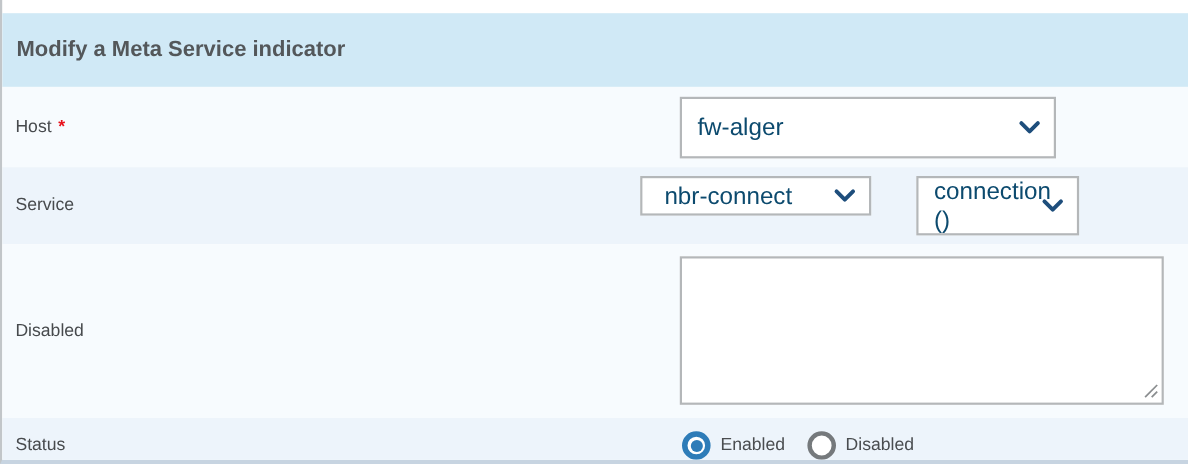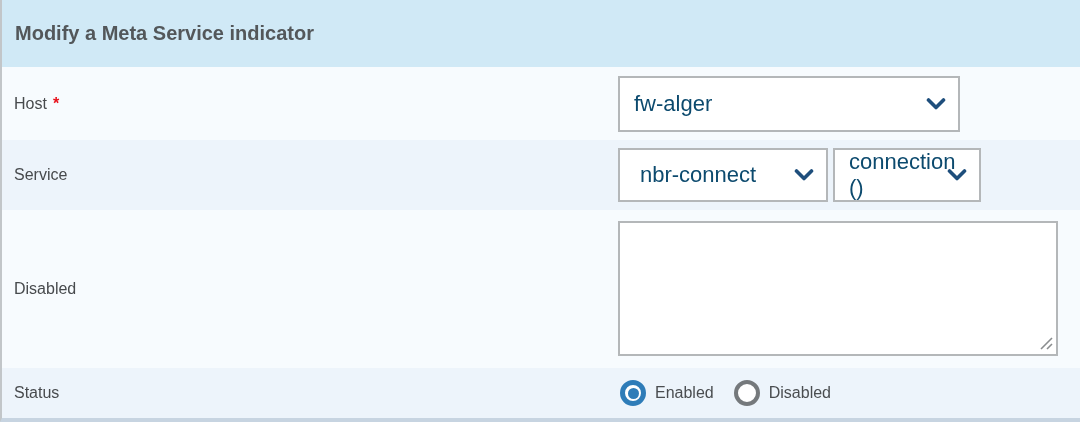--- a/index.html
+++ b/index.html
@@ -15,21 +15,21 @@
     border-bottom: 4px solid #c7d4e1;
     background: #ffffff;
     overflow: hidden;
   }
   
   .form-header {
     height: 67px;
     background: #d0e9f6;
     display: flex; align-items: center;
     padding-left: 13px;
-    font-size: 20px; font-weight: bold; color: #53575a;
+    font-size: 20px; font-weight: bold; color: #53575a; margin-top: 12px;
   }
   
   .row { position: relative; width: 100%; }
   .row--light { background: #f7fbfe; }
   .row--tint  { background: #edf4fb; }
   .row-host     { height: 73px; }
   .row-service  { height: 70px; }
   .row-comments { height: 158px; }
   .row-status   { height: 50px; }
   .field-label {
@@ -49,21 +49,21 @@
     font-size: 22px; color: #0c4a6e;
     cursor: pointer;
   }
   .select .chev {
     position: absolute; right: 12px; top: 50%;
     transform: translateY(-50%);
     width: 20px; height: 13px;
     display: block;
   }
   .select-host     { left: 616px; top: 9px;  width: 342px; height: 56px; }
-  .select-service  { left: 616px; top: 8px;  width: 210px; height: 54px; padding-left: 20px; }
+  .select-service  { left: 580px; top: 8px;  width: 210px; height: 36px; padding-left: 20px; }
   .select-metric   { left: 831px; top: 8px;  width: 148px; height: 54px; }
   
   .textarea-wrap {
     position: absolute; left: 616px; top: 11px;
     width: 440px; height: 135px;
   }
   .textarea-wrap textarea {
     width: 100%; height: 100%;
     border: 2px solid #b4b7b9;
     background: #ffffff;

